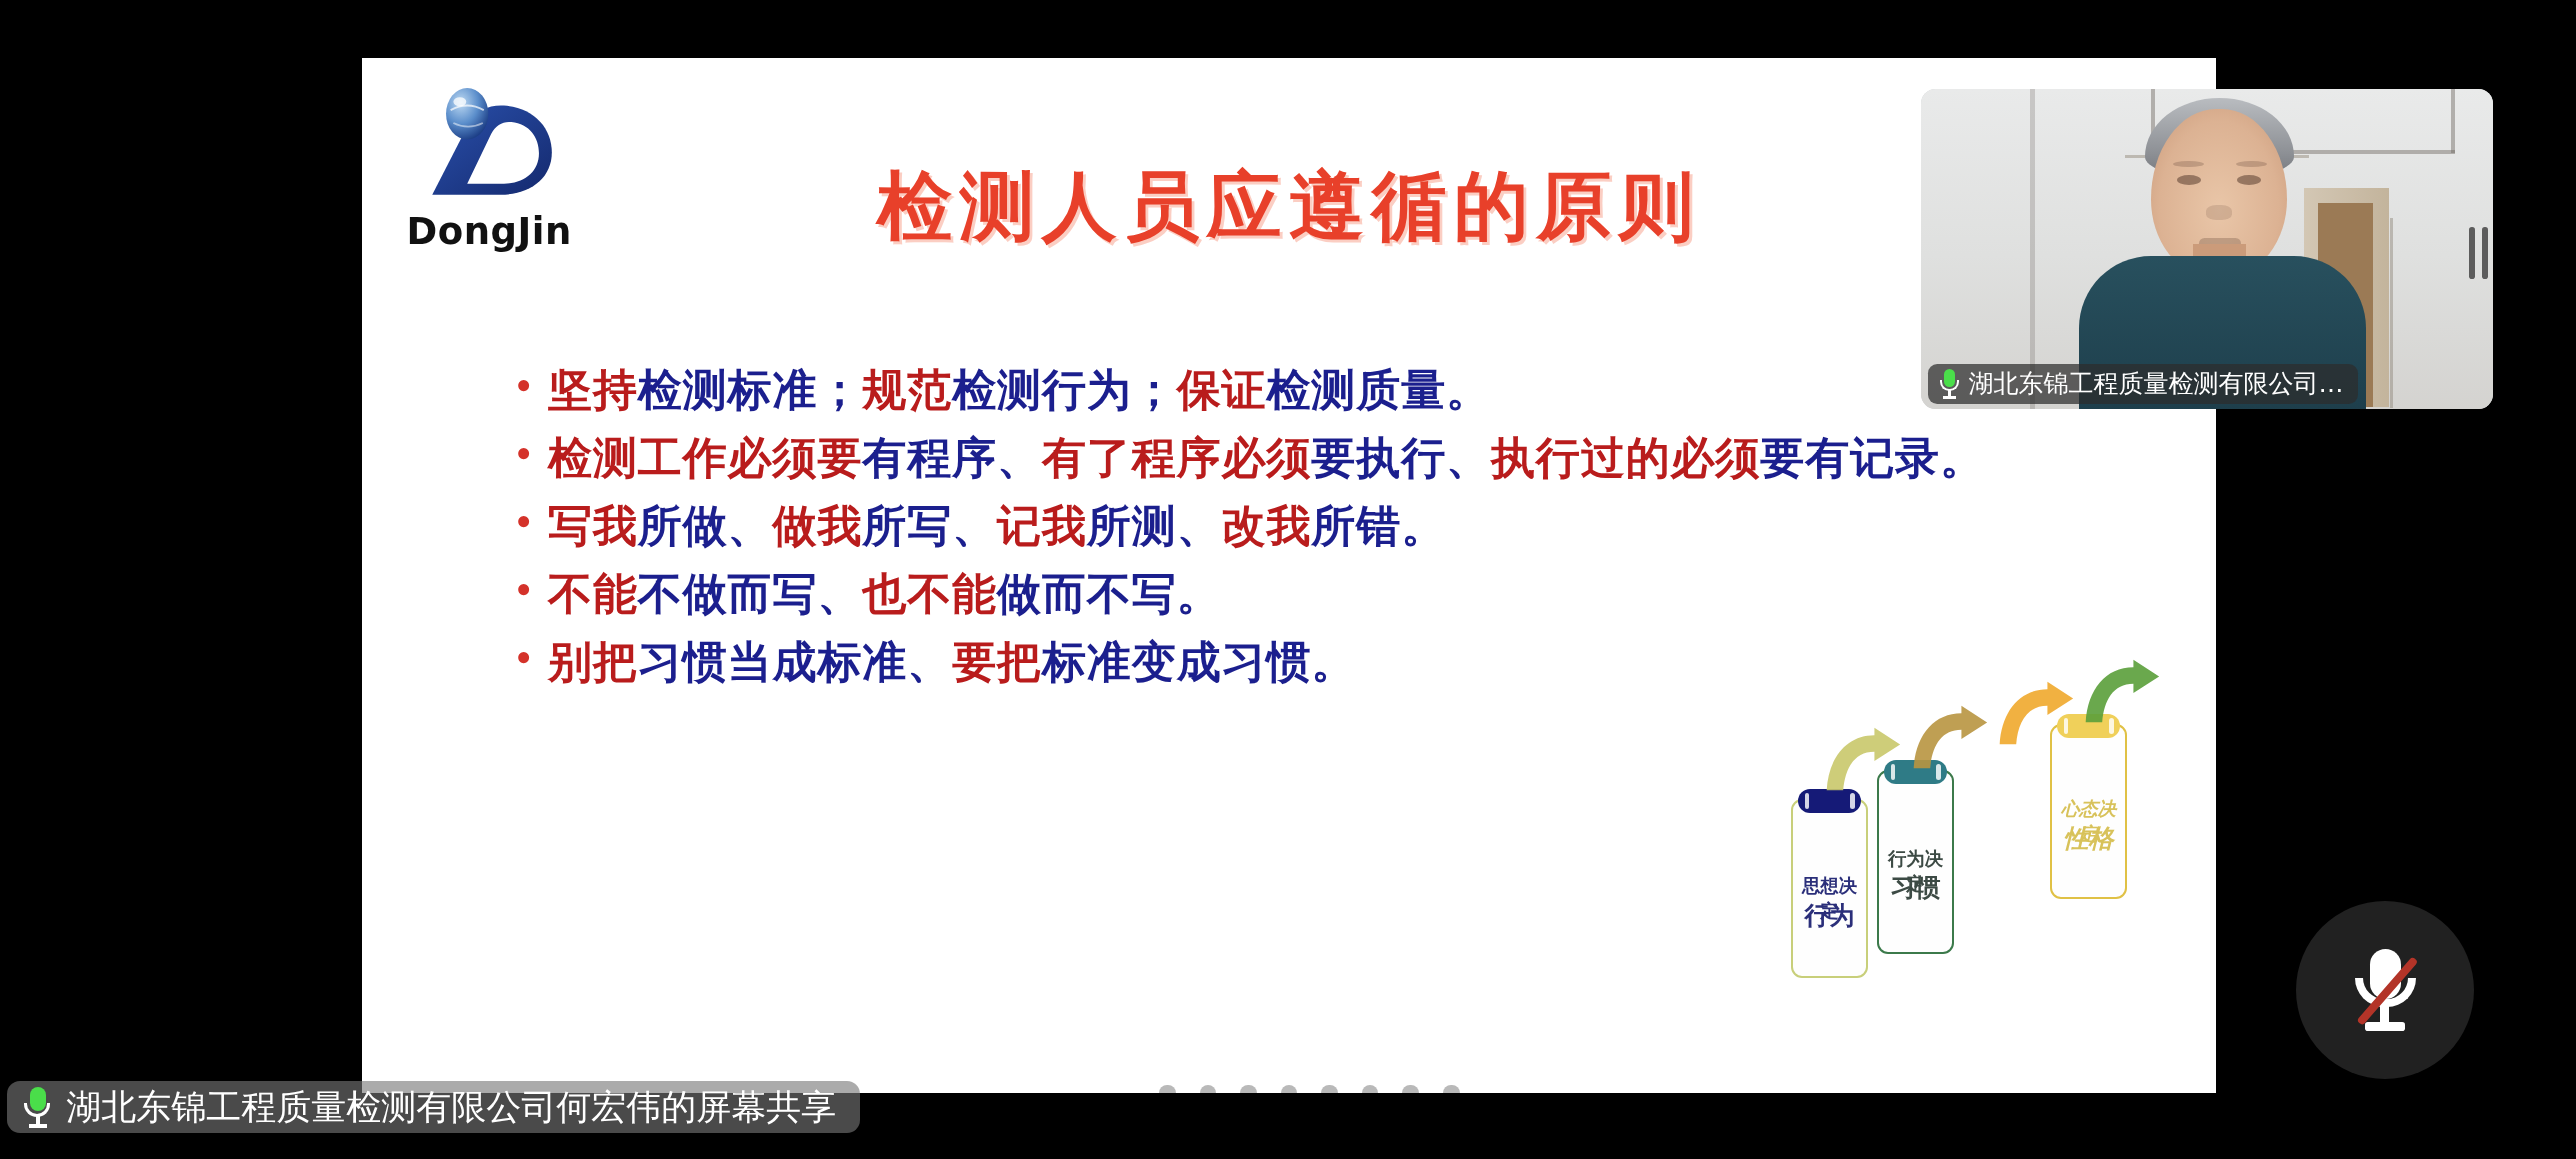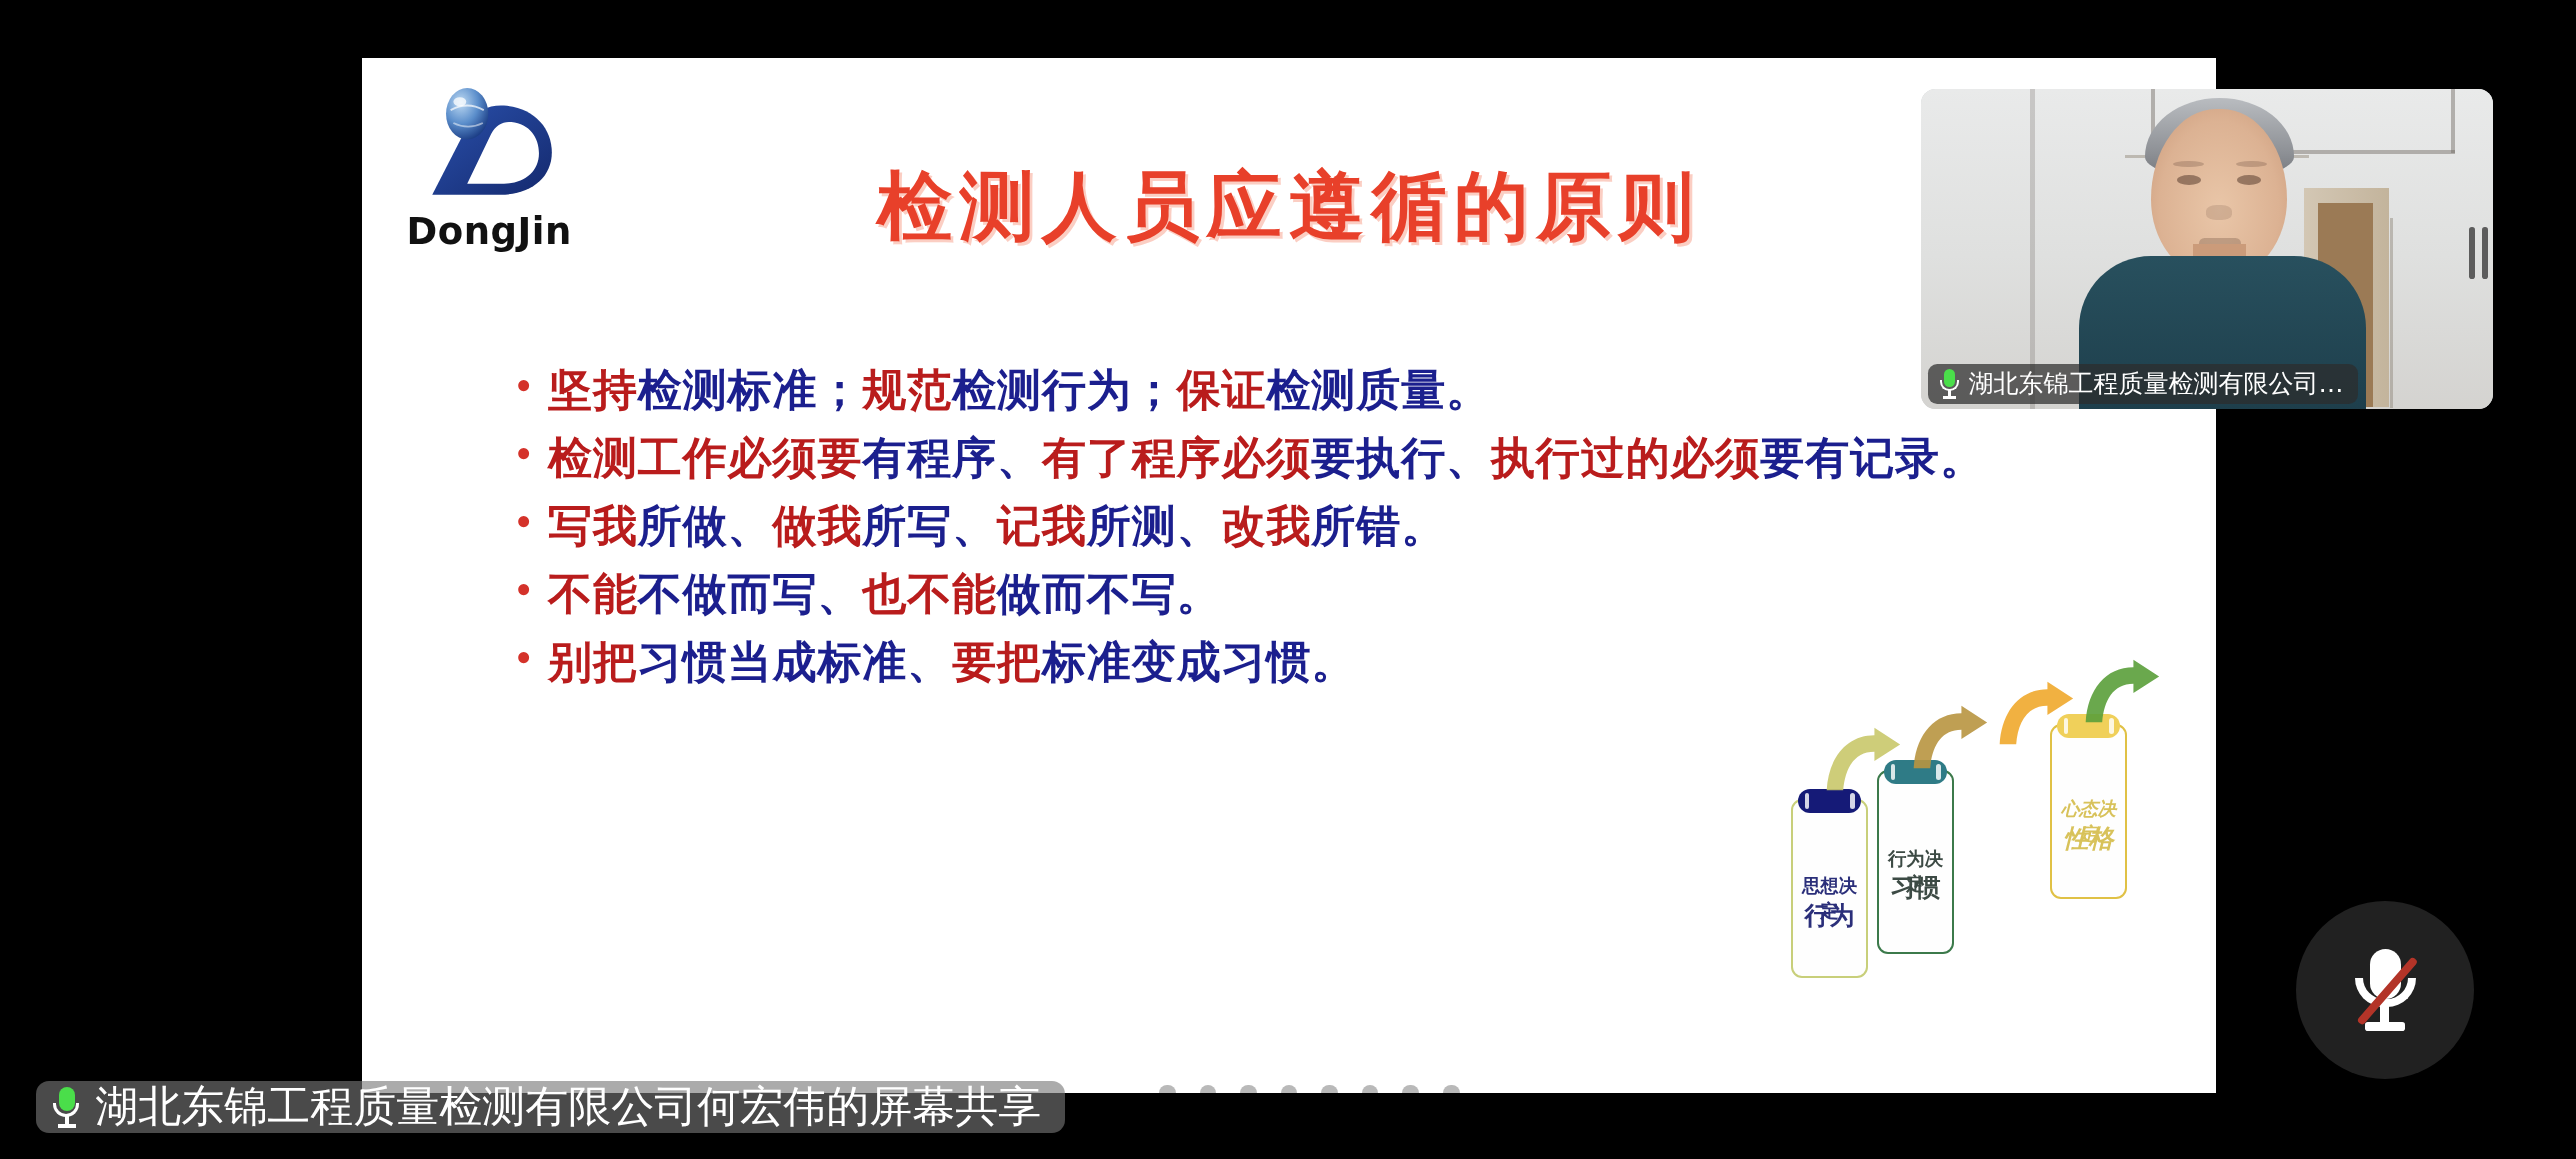--- a/index.html
+++ b/index.html
@@ -140,26 +140,26 @@
   .mic-green { width: 20px; height: 29px; position: relative; flex: 0 0 20px; }
   .mic-green .cap { position: absolute; left: 4.6px; top: 0; width: 11px; height: 17.5px;
     border-radius: 5.5px; background: #4ade4a; }
   .mic-green .arc { position: absolute; left: 0.9px; top: 11px; width: 18.4px; height: 11px;
     border: 2.8px solid #ffffff; border-top: none; border-radius: 0 0 9.2px 9.2px; }
   .mic-green .stem { position: absolute; left: 8.7px; top: 21px; width: 2.8px; height: 6.4px; background:#fff; }
   .mic-green .base { position: absolute; left: 3.7px; top: 27px; width: 13px; height: 2.8px; background:#fff; }
 
   
   #share-bar {
-    position: absolute; left: 36px; bottom: 26px;
+    position: absolute; left: 7px; bottom: 26px;
     height: 52px; display: flex; align-items: center; gap: 14.7px;
     padding: 0 24px 0 16.6px;
     background: rgba(120,120,120,.62);
     border-radius: 13px;
-    color: #ffffff; font-size: 43px;
+    color: #ffffff; font-size: 35px;
     font-family: Liberation Mono, monospace; white-space: nowrap;
   }
   #share-bar .mic-green { width: 28px; height: 40px; flex: 0 0 28px; }
   #share-bar .mic-green .cap { left: 6.4px; width: 15.6px; height: 24px; border-radius: 8.3px; }
   #share-bar .mic-green .arc { left: 0.9px; top: 15.6px; width: 26px; height: 14.7px; border-width: 3.7px; border-radius: 0 0 13px 13px; }
   #share-bar .mic-green .stem { left: 12.4px; top: 29px; width: 3.7px; height: 8.3px; }
   #share-bar .mic-green .base { left: 5.5px; top: 37px; width: 17.5px; height: 3.7px; }
 
   
   #mute-button {

